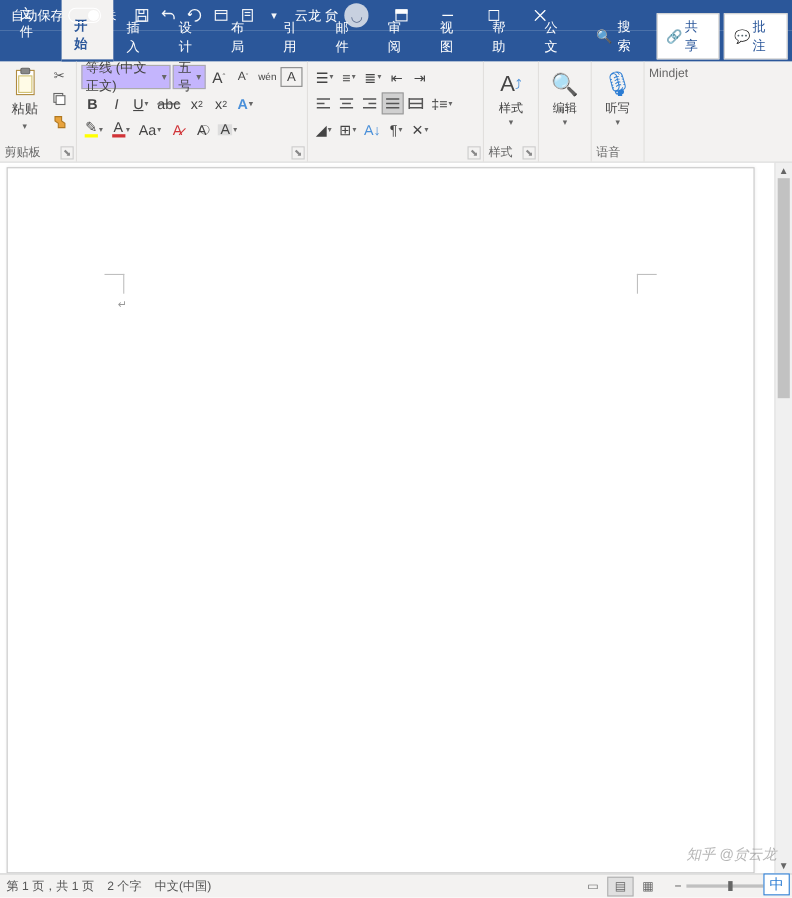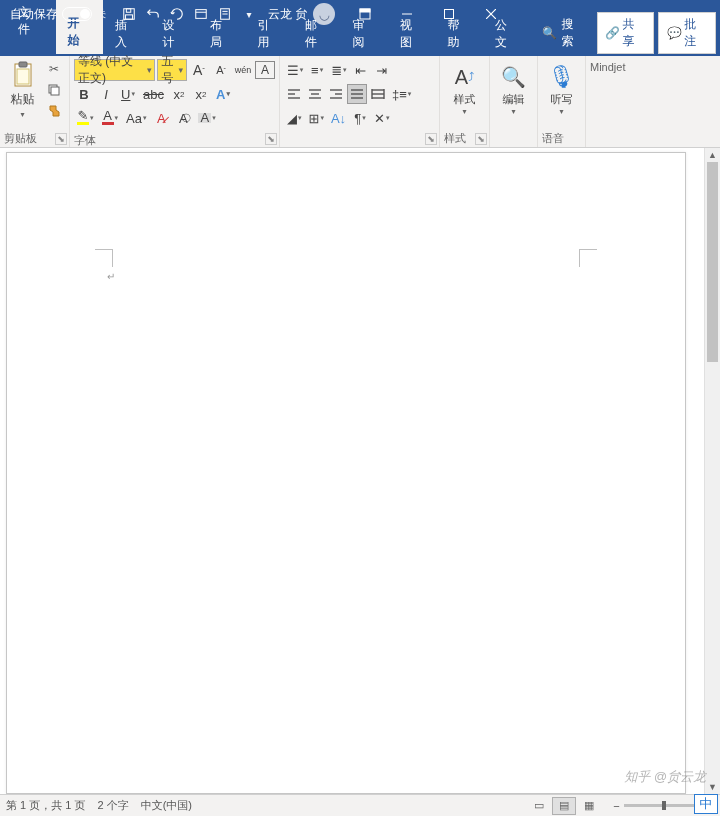--- a/index.html
+++ b/index.html
@@ -36,24 +36,24 @@
 .launcher { position: absolute; right: 2px; bottom: 2px; width: 12px; height: 12px; color: #888; font-size: 9px; display: flex; align-items: center; justify-content: center; border: 1px solid #ccc; }
 
 
 .big-btn { display: flex; flex-direction: column; align-items: center; justify-content: center; width: 40px; padding: 2px 0; gap: 2px; }
 .big-icon { width: 28px; height: 28px; display: flex; align-items: center; justify-content: center; }
 .small-col { display: flex; flex-direction: column; gap: 1px; }
 .sbtn { width: 22px; height: 20px; display: flex; align-items: center; justify-content: center; color: #555; }
 
 
 .font-row { display: flex; align-items: center; gap: 2px; margin-bottom: 2px; height: 22px; }
-.combo { border: 1px solid #ababab; background: #fde047; height: 22px; display: flex; align-items: center; padding: 0 3px; font-size: 12px; }
+.combo { border: 1px solid #ababab; background: #c4b5fd; height: 22px; display: flex; align-items: center; padding: 0 3px; font-size: 12px; }
 .combo .dd { margin-left: auto; color: #666; font-size: 9px; padding-left: 4px; }
 .fontname { width: 124px; }
-.fontsize { width: 42px; }
+.fontsize { width: 42px; text-align: center; }
 .toolbtn { min-width: 20px; height: 20px; display: flex; align-items: center; justify-content: center; border: 1px solid transparent; padding: 0 2px; color: #444; font-size: 13px; position: relative; }
 .toolbtn .dd { font-size: 7px; margin-left: 1px; color: #666; }
 .font-col { display: flex; flex-direction: column; }
 
 
 .para-col { display: flex; flex-direction: column; gap: 2px; }
 .para-row { display: flex; align-items: center; gap: 1px; height: 22px; }
 
 
 .vbig { display: flex; flex-direction: column; align-items: center; justify-content: flex-start; padding: 4px 6px 0; gap: 2px; min-width: 44px; }
@@ -283,21 +283,20 @@
           <div class="toolbtn">A<sup style="font-size:7px">⃝</sup></div>
           <div class="toolbtn">
               <span class="underline-A">
                 <span style="background:#ddd;padding:0 2px">A</span>
               </span>
               <span class="dd">▾</span>
             </div>
         </div>
       </div>
     </div>
-    <div class="group-label">字体</div>
     <div class="launcher">⬊</div>
   </div>
 
   <div class="group" style="width:160px">
     <div class="group-body">
       <div class="para-col" style="width:100%">
         <div class="para-row">
           <div class="toolbtn">☰<span class="dd">▾</span></div>
           <div class="toolbtn">≡<span class="dd">▾</span></div>
           <div class="toolbtn">≣<span class="dd">▾</span></div>

